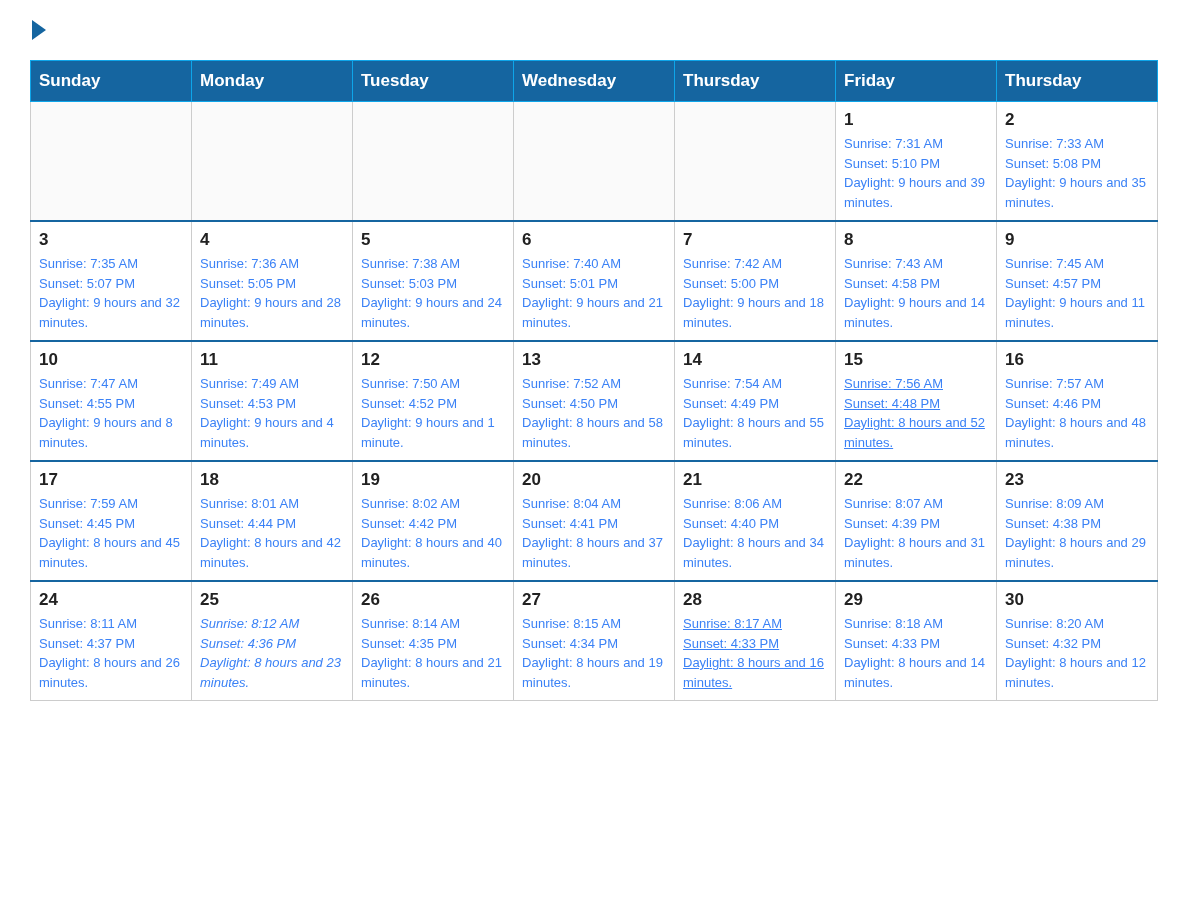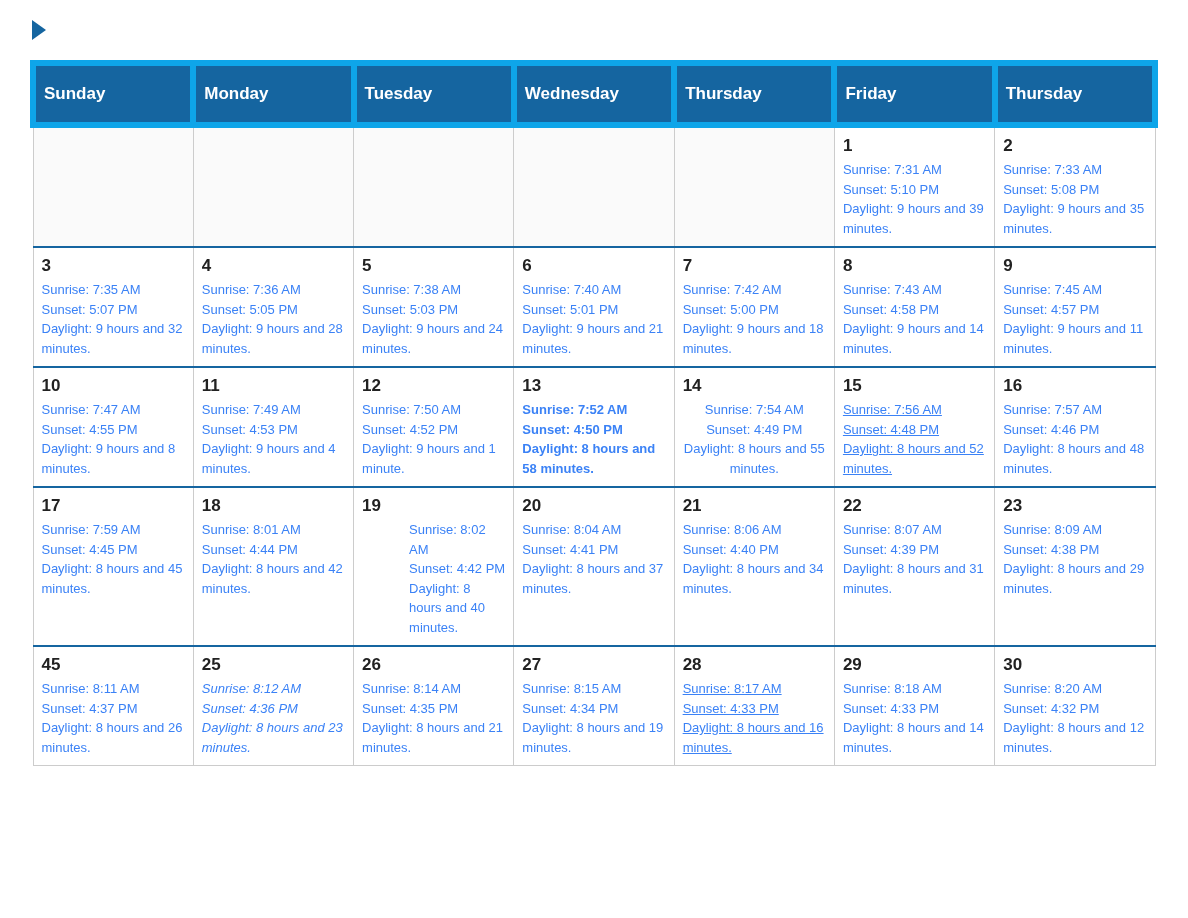--- a/index.html
+++ b/index.html
@@ -59,23 +59,23 @@
     }
     .calendar {
       width: 100%;
       border-collapse: collapse;
     }
     .calendar th {
       background-color: #1565a0;
       color: #fff;
       font-size: 17px;
       font-weight: bold;
-      padding: 18px 8px;
+      padding: 10px 8px;
       text-align: left;
-      border: 6px solid #0ea5e9;
+      border: 1px solid #0ea5e9;
     }
     .calendar td {
       vertical-align: top;
       border: 1px solid #ccc;
       padding: 8px;
       width: 14.28%;
       min-height: 100px;
     }
     .day-number {
       font-size: 17px;
@@ -202,27 +202,27 @@
 Daylight: 9 hours and 4 minutes.</div>
         </td>
         <td>
           <div class="day-number">12</div>
           <div class="day-info" style="white-space: pre-line;">Sunrise: 7:50 AM
 Sunset: 4:52 PM
 Daylight: 9 hours and 1 minute.</div>
         </td>
         <td>
           <div class="day-number">13</div>
-          <div class="day-info" style="white-space: pre-line; font-weight: bold;">Sunrise: 7:52 AM
+          <div class="day-info" style="white-space: pre-line;">Sunrise: 7:52 AM
 Sunset: 4:50 PM
 Daylight: 8 hours and 58 minutes.</div>
         </td>
         <td>
           <div class="day-number">14</div>
-          <div class="day-info" style="white-space: pre-line; text-align: center;">Sunrise: 7:54 AM
+          <div class="day-info" style="white-space: pre-line;">Sunrise: 7:54 AM
 Sunset: 4:49 PM
 Daylight: 8 hours and 55 minutes.</div>
         </td>
         <td>
           <div class="day-number">15</div>
           <div class="day-info" style="white-space: pre-line; text-decoration: underline;">Sunrise: 7:56 AM
 Sunset: 4:48 PM
 Daylight: 8 hours and 52 minutes.</div>
         </td>
         <td>
@@ -240,21 +240,21 @@
 Daylight: 8 hours and 45 minutes.</div>
         </td>
         <td>
           <div class="day-number">18</div>
           <div class="day-info" style="white-space: pre-line;">Sunrise: 8:01 AM
 Sunset: 4:44 PM
 Daylight: 8 hours and 42 minutes.</div>
         </td>
         <td>
           <div class="day-number">19</div>
-          <div class="day-info" style="white-space: pre-line; margin-left: 47px;">Sunrise: 8:02 AM
+          <div class="day-info" style="white-space: pre-line;">Sunrise: 8:02 AM
 Sunset: 4:42 PM
 Daylight: 8 hours and 40 minutes.</div>
         </td>
         <td>
           <div class="day-number">20</div>
           <div class="day-info" style="white-space: pre-line;">Sunrise: 8:04 AM
 Sunset: 4:41 PM
 Daylight: 8 hours and 37 minutes.</div>
         </td>
         <td>
@@ -271,21 +271,21 @@
         </td>
         <td>
           <div class="day-number">23</div>
           <div class="day-info" style="white-space: pre-line;">Sunrise: 8:09 AM
 Sunset: 4:38 PM
 Daylight: 8 hours and 29 minutes.</div>
         </td>
       </tr>
       <tr class="row-divider">
         <td>
-          <div class="day-number">45</div>
+          <div class="day-number">24</div>
           <div class="day-info" style="white-space: pre-line;">Sunrise: 8:11 AM
 Sunset: 4:37 PM
 Daylight: 8 hours and 26 minutes.</div>
         </td>
         <td>
           <div class="day-number">25</div>
           <div class="day-info" style="white-space: pre-line; font-style: italic;">Sunrise: 8:12 AM
 Sunset: 4:36 PM
 Daylight: 8 hours and 23 minutes.</div>
         </td>

